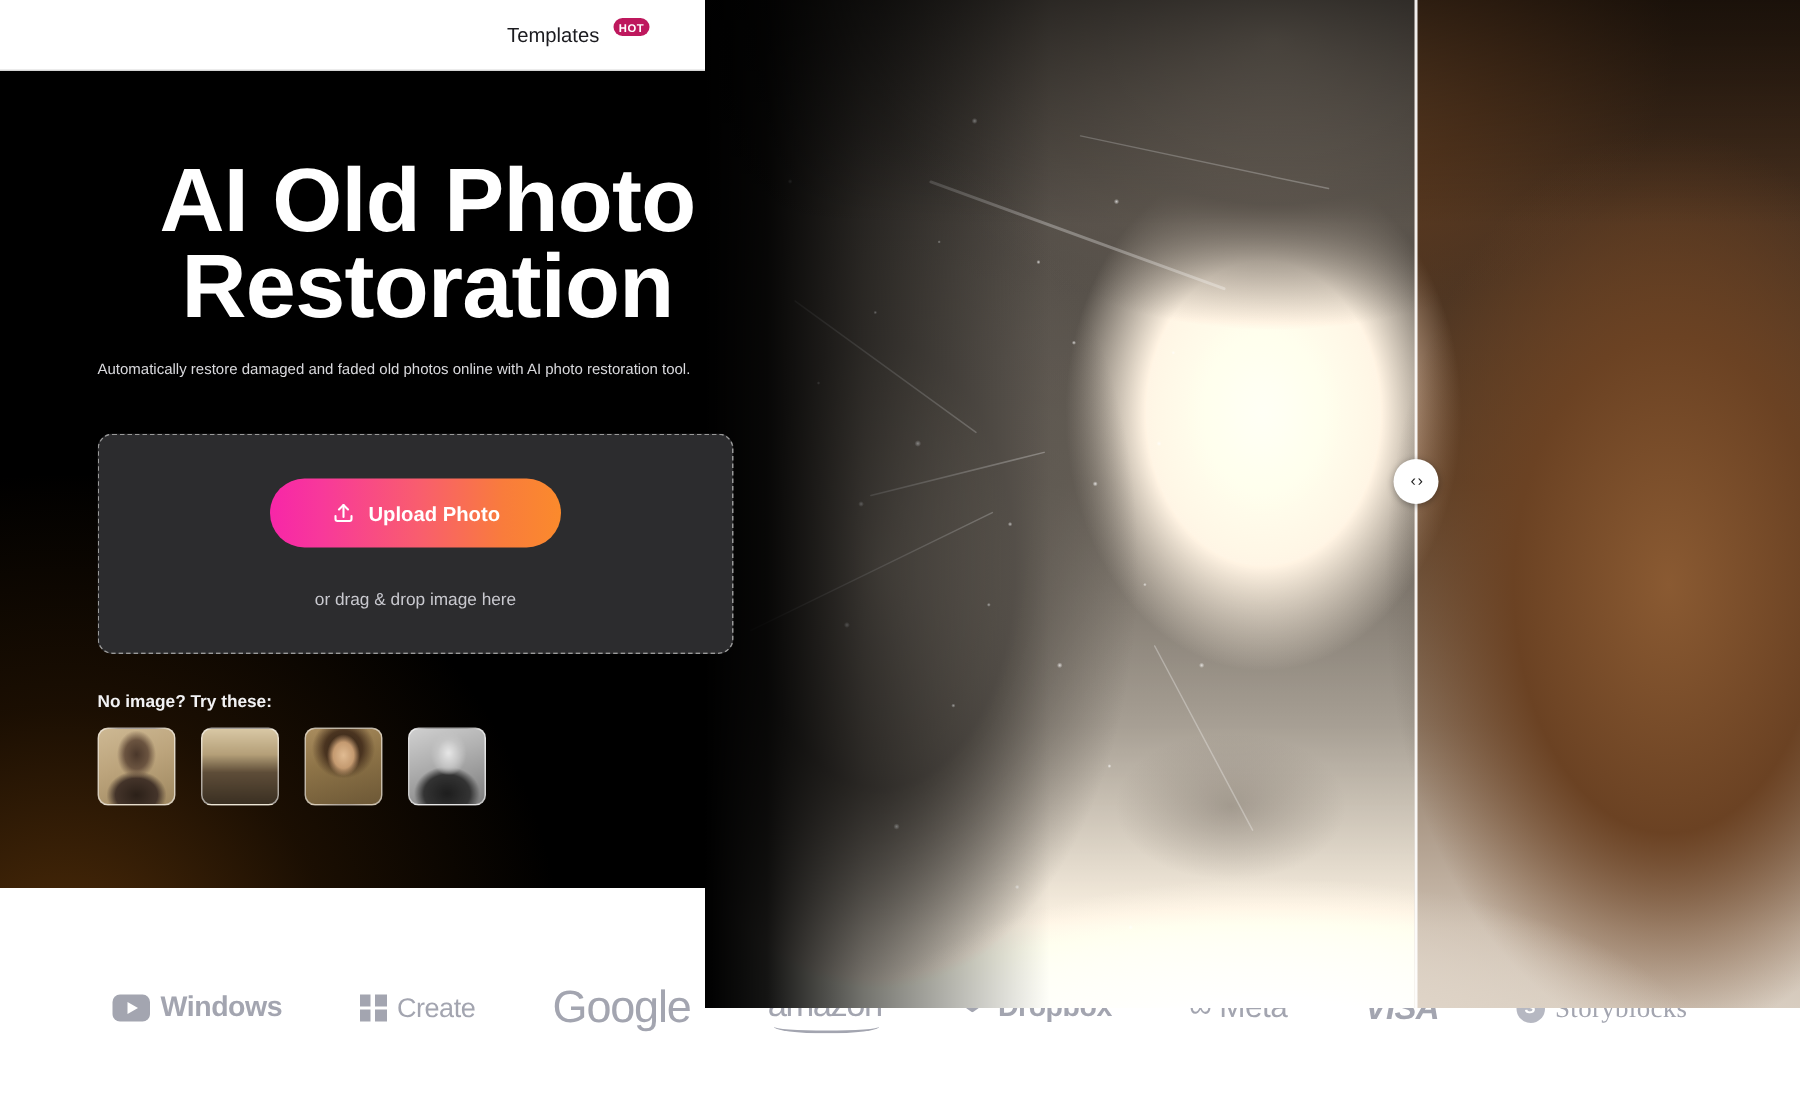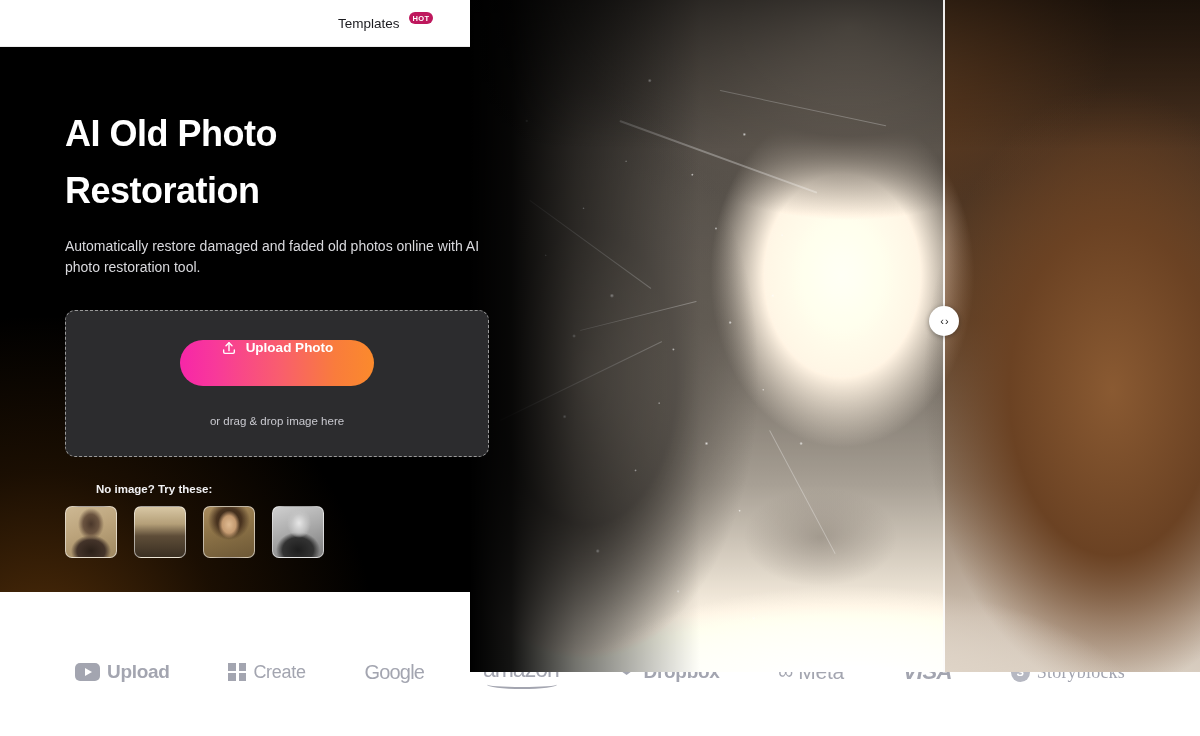--- a/index.html
+++ b/index.html
@@ -137,45 +137,45 @@
     font-size: 7.5px; font-weight: bold; letter-spacing: .3px;
     padding: 1.5px 4px 1px; border-radius: 7px; margin-left: 5px;
     position: relative; top: -5px;
   }
   .chev { font-size: 9px; color: #555; margin-left: 2px; position: relative; top: 1px; }
   .sparkle { color: #a425ef; font-size: 13px; margin-right: 1px; position: relative; top: -2px; }
 
   
   .left-col { position: absolute; left: 65px; top: 105px; width: 440px; z-index: 14; }
   .hero-title {
-    font-size: 36px; line-height: 57px; font-weight: bold;
-    color: #ffffff; letter-spacing: -0.5px;
+    font-size: 60px; line-height: 57px; font-weight: bold;
+    color: #ffffff; letter-spacing: -0.5px; text-align: center;
   }
   .hero-sub {
-    margin-top: 17px; font-size: 14px; line-height: 21px;
+    margin-top: 17px; font-size: 10px; line-height: 21px;
     color: #d9d9dd; max-width: 425px;
   }
 
   .dropzone {
     margin-top: 32px; width: 424px; height: 147px;
     border: 1.5px dashed #9a9a9a; border-radius: 10px;
     background: #2c2c2e;
     display: flex; flex-direction: column; align-items: center; justify-content: center;
     cursor: pointer;
   }
   .upload-btn {
     width: 194px; height: 46px; border-radius: 23px; border: none;
     background: linear-gradient(90deg, #f726a8 0%, #f8399a 18%, #f95e6d 52%, #f97c3c 80%, #fb8a2c 100%);
     color: #fff; font-size: 13.5px; font-weight: bold;
-    display: flex; justify-content: center; gap: 9px;
+    display: flex; align-items: center; justify-content: center; gap: 9px;
     cursor: pointer; font-family: "Liberation Sans", sans-serif;
   }
   .drag-text { margin-top: 29px; font-size: 11.5px; color: #c9c9cf; }
 
-  .try-label { margin-top: 26px; font-size: 11.5px; font-weight: bold; color: #f2f2f4; margin-left: 31px; }
+  .try-label { margin-top: 26px; font-size: 11.5px; font-weight: bold; color: #f2f2f4; }
   .thumbs { margin-top: 11px; display: flex; gap: 17px; }
   .thumb {
     width: 52px; height: 52px; border-radius: 7px; cursor: pointer;
     border: 1.5px solid rgba(255,255,255,0.55);
     overflow: hidden; position: relative;
   }
   .thumb-a {
     background:
       radial-gradient(ellipse 13px 16px at 50% 34%, #4a372a 0%, #6b5440 60%, rgba(120,98,72,0) 100%),
       radial-gradient(ellipse 20px 16px at 50% 88%, #2b2018 0%, #44342a 70%, rgba(70,54,42,0) 100%),
@@ -222,21 +222,21 @@
   .yt-tri {
     width: 0; height: 0; border-left: 7px solid #fff;
     border-top: 4.5px solid transparent; border-bottom: 4.5px solid transparent;
     margin-left: 2px;
   }
   .win-icon {
     width: 18px; height: 18px; display: grid;
     grid-template-columns: 1fr 1fr; grid-template-rows: 1fr 1fr; gap: 2.5px;
   }
   .win-icon i { background: #a3a5b0; display: block; }
-  .logo-google { font-size: 20px; font-weight: normal; letter-spacing: -0.8px; color: #a3a5b0; }
+  .logo-google { font-size: 30px; font-weight: normal; letter-spacing: -0.8px; color: #a3a5b0; }
   .logo-amazon {
     font-size: 23px; letter-spacing: -1px; color: #a3a5b0; position: relative;
     padding-bottom: 6px;
   }
   .amazon-smile {
     position: absolute; left: 4px; right: 2px; bottom: 0px; height: 9px;
     border-bottom: 2.4px solid #a3a5b0; border-radius: 0 0 55% 55%;
   }
   .dbx-icon { width: 19px; height: 17px; position: relative; }
   .dbx-icon i {
@@ -360,21 +360,21 @@
 
   </div>
 
   <div class="logo-bar">
     <div class="logos">
 
       <div class="logo">
         <span class="yt-icon">
             <i class="yt-tri"></i>
           </span>
-        <span class="logo-text">Upload</span>
+        <span class="logo-text">Windows</span>
       </div>
 
       <div class="logo">
         <span class="win-icon">
             <i></i>
             <i></i>
             <i></i>
             <i></i>
           </span>
         <span class="logo-text" style="font-weight:normal;font-size:18px;">Create</span>

